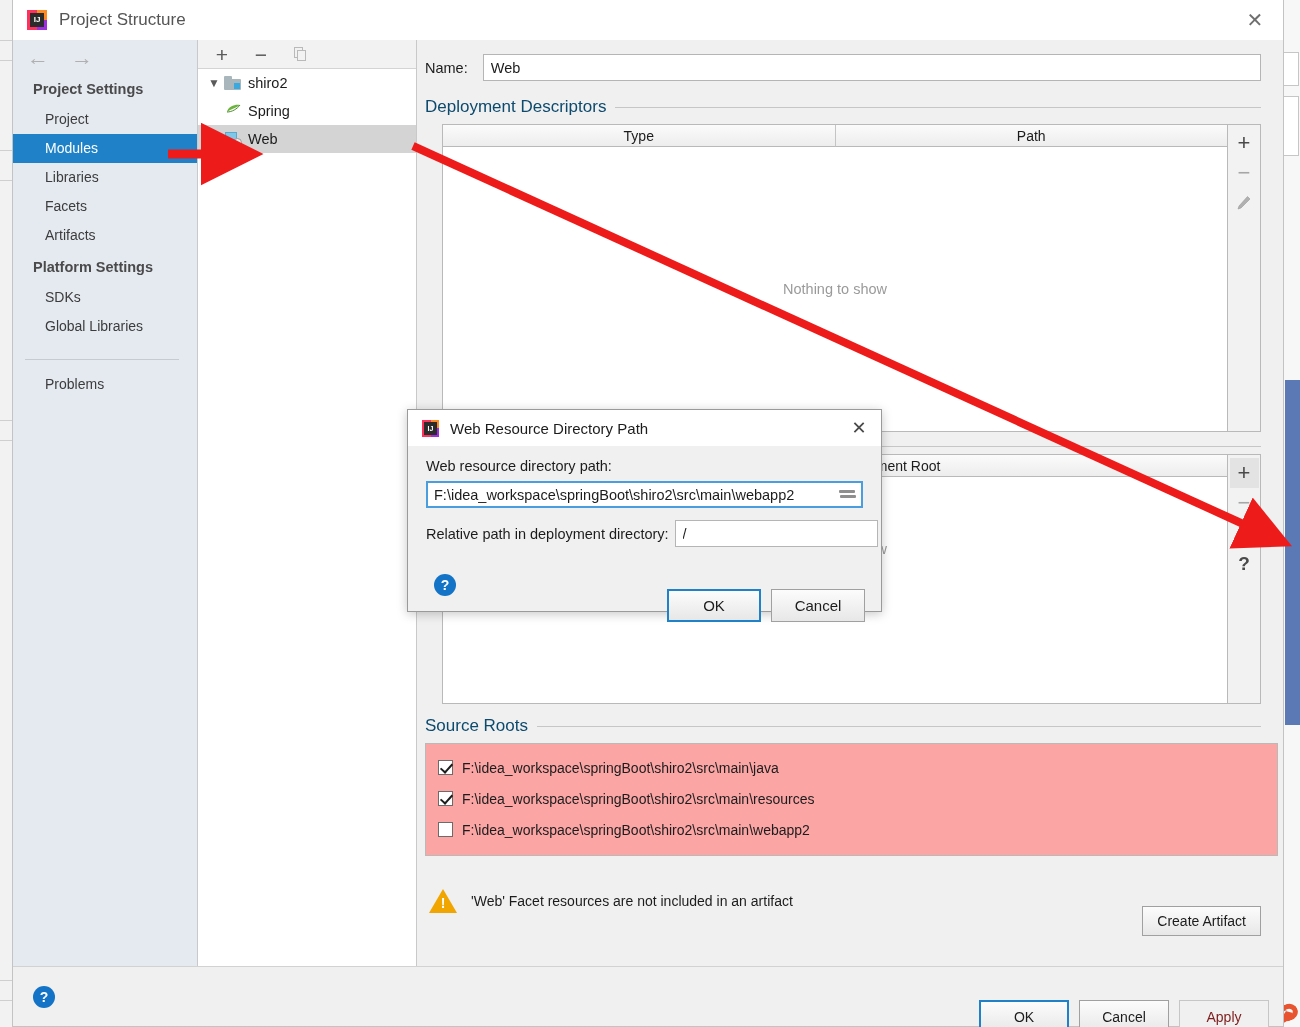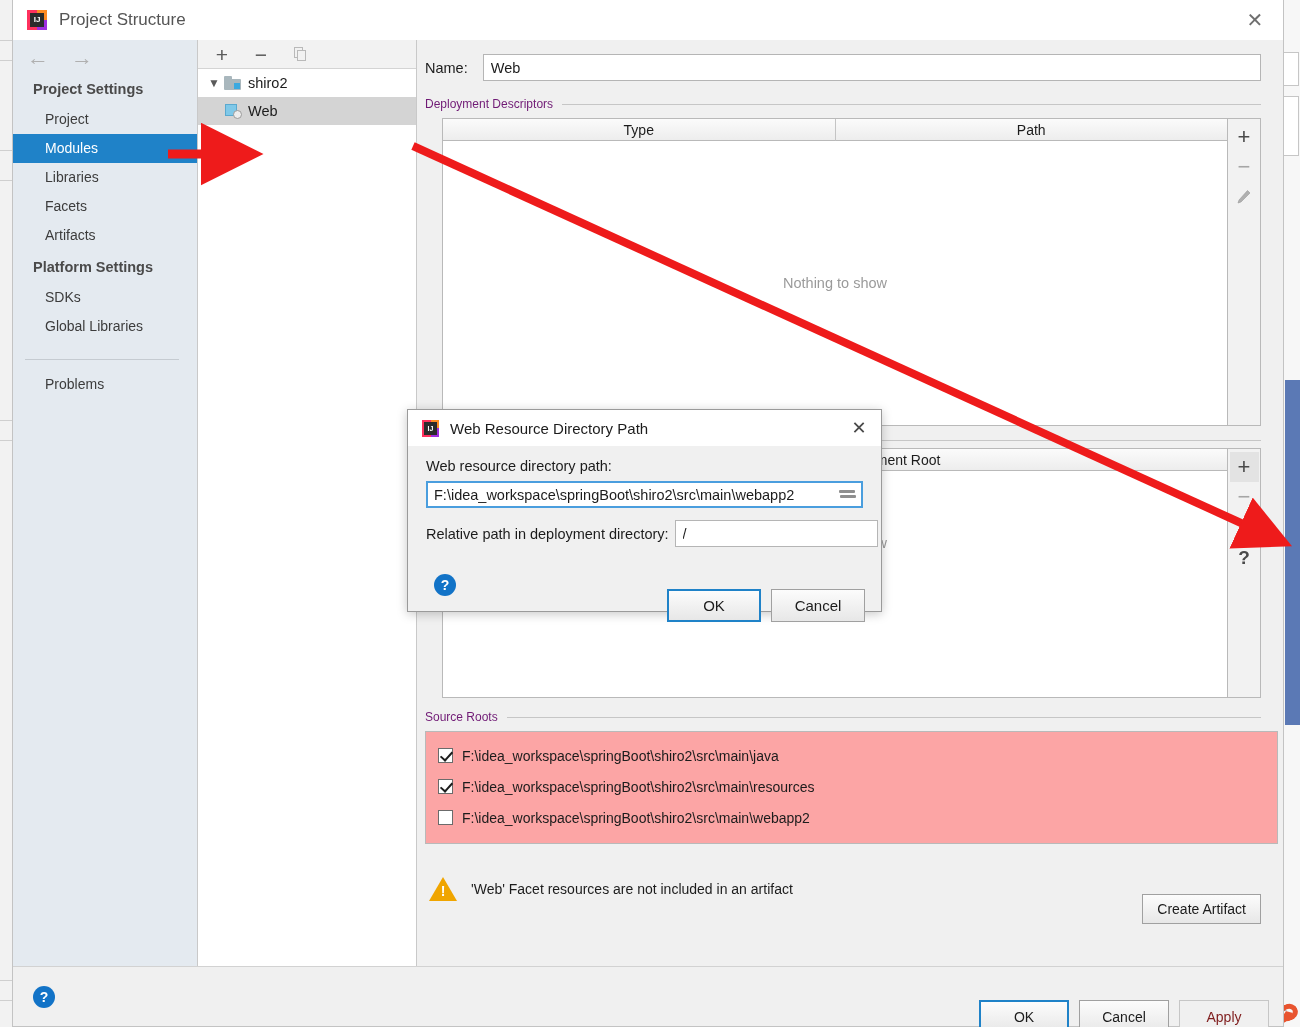--- a/index.html
+++ b/index.html
@@ -151,21 +151,21 @@
     display: flex; align-items: center; padding: 14px 22px 0 8px; flex: none;
   }
   .name-label { font-size: 14.5px; color: #1c1c1c; margin-right: 15px; }
   .name-input {
     flex: 1; height: 27px; background: #ffffff; border: 1px solid #b5b5b5;
     font-size: 14.5px; color: #1c1c1c; padding: 0 7px; font-family: "Liberation Sans", sans-serif;
   }
   .sec-header {
     display: flex; align-items: center; gap: 9px; padding: 16px 22px 7px 8px; flex: none;
   }
-  .sec-title { font-size: 12px; color: #701a75; white-space: nowrap; }
+  .sec-title { font-size: 17px; color: #0c4a6e; white-space: nowrap; }
   .sec-line { flex: 1; height: 1px; background: #c6c6c6; }
 
   .table-block { display: flex; padding: 0 22px 0 25px; flex: none; }
   .table-main {
     flex: 1; background: #ffffff; border: 1px solid #b9b9b9; min-width: 0;
     display: flex; flex-direction: column;
   }
   .thead { display: flex; height: 22px; flex: none; }
   .th {
     background: linear-gradient(#fbfbfb, #ededed);
@@ -385,20 +385,29 @@
         <div class="tree-rows">
           <div class="tree-row">
             <span class="twisty">▼</span>
             <span class="folder-ico">
               <span class="ft"></span>
                 <span class="fb"></span>
                 <span class="fd"></span>
             </span>
             <span>shiro2</span>
           </div>
+          <div class="tree-row indent-1">
+            <span class="leaf-ico">
+              <svg width="18" height="16" viewBox="0 0 18 16" aria-hidden="true">
+                <path d="M16 2 C12 1 4 3 3 9 C7 6 12 5 16 2 Z" fill="#6db33f"></path>
+                <path d="M16 2 C13 6 8 9 3 9" fill="none" stroke="#4e8a2d" stroke-width="1"></path>
+              </svg>
+            </span>
+            <span>Spring</span>
+          </div>
           <div class="tree-row indent-1 selected">
             <span class="web-ico">
               <span class="sq"></span>
                 <span class="gl"></span>
             </span>
             <span>Web</span>
           </div>
         </div>
       </div>
 

